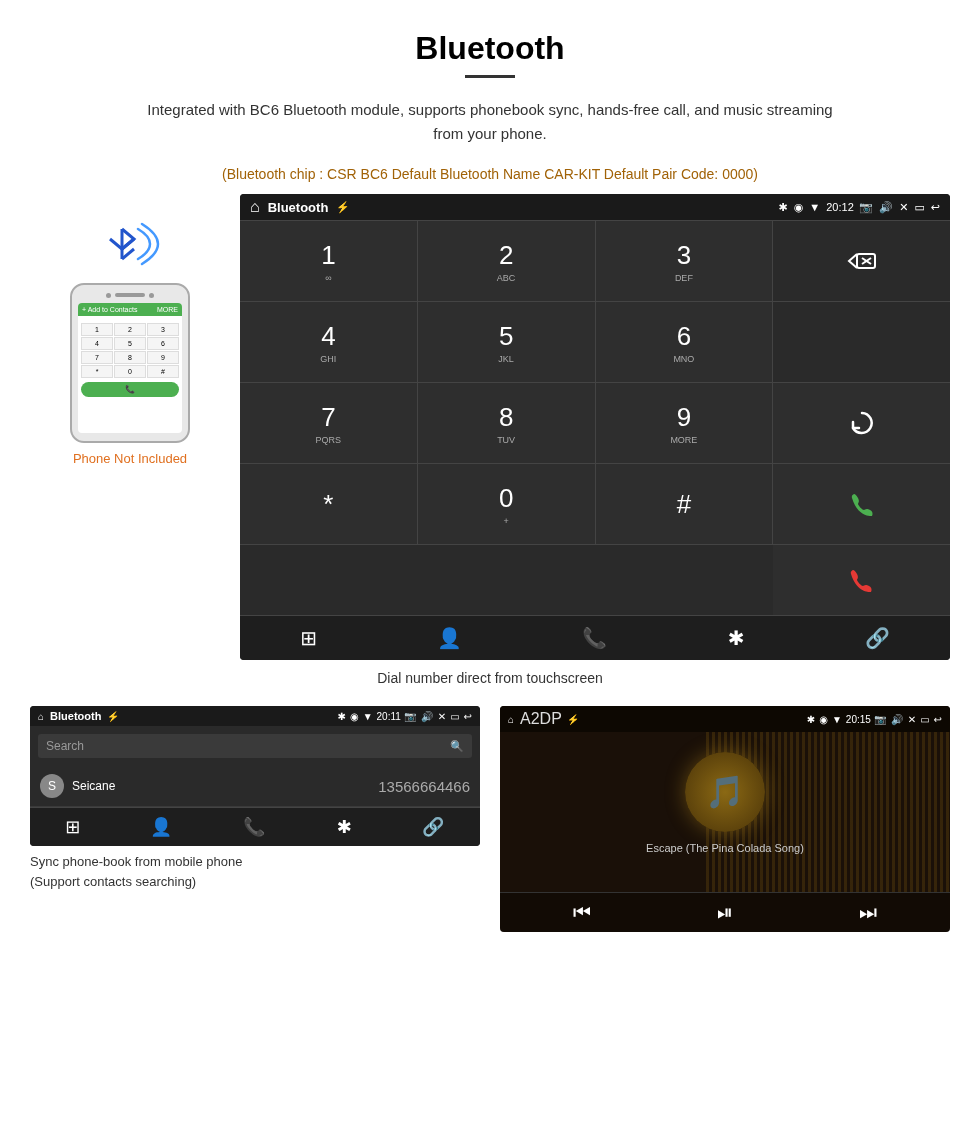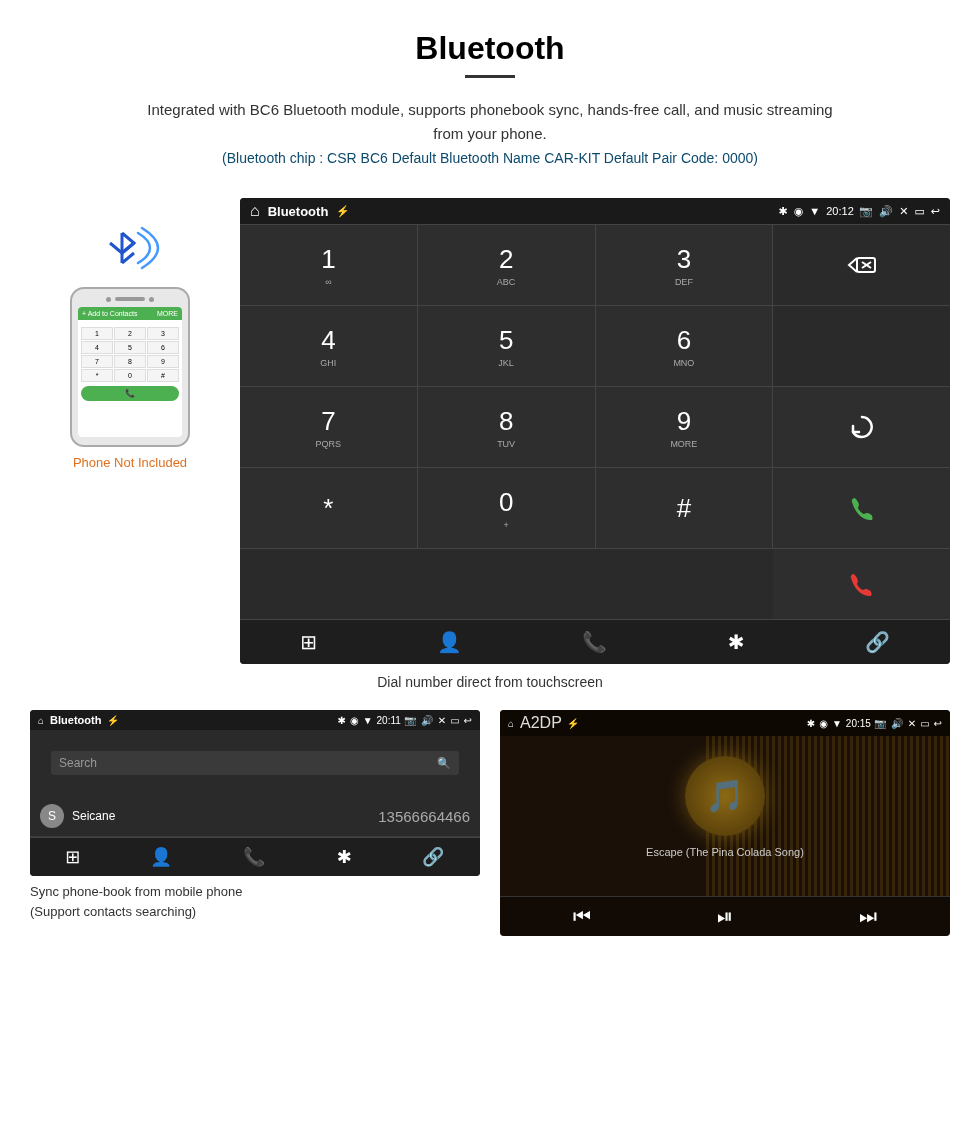--- a/index.html
+++ b/index.html
@@ -22,28 +22,28 @@
       width: 50px;
       height: 3px;
       background: #333;
       margin: 0 auto 20px;
     }
     .description {
       text-align: center;
       font-size: 15px;
       color: #333;
       max-width: 700px;
-      margin: 0 auto 4px;
+      margin: 0 auto 20px;
       line-height: 1.6;
     }
     .specs {
       text-align: center;
       font-size: 14px;
-      color: #0c4a6e;
-      margin-bottom: 32px;
+      color: #a16207;
+      margin-bottom: 12px;
     }
 
     
     .main-section {
       display: flex;
       align-items: flex-start;
       padding: 0 30px;
       margin-bottom: 10px;
     }
     .phone-container {
@@ -222,21 +222,21 @@
       align-items: center;
       justify-content: space-between;
       padding: 4px 8px;
       color: white;
       font-size: 10px;
     }
     .pb-title { font-size: 11px; font-weight: bold; }
     .pb-search {
       background: #3a3a3a;
       border-radius: 3px;
-      margin: 21px;
+      margin: 8px;
       padding: 5px 8px;
       color: #999;
       font-size: 11px;
       display: flex;
       justify-content: space-between;
       align-items: center;
     }
     .pb-contact {
       display: flex;
       align-items: center;

